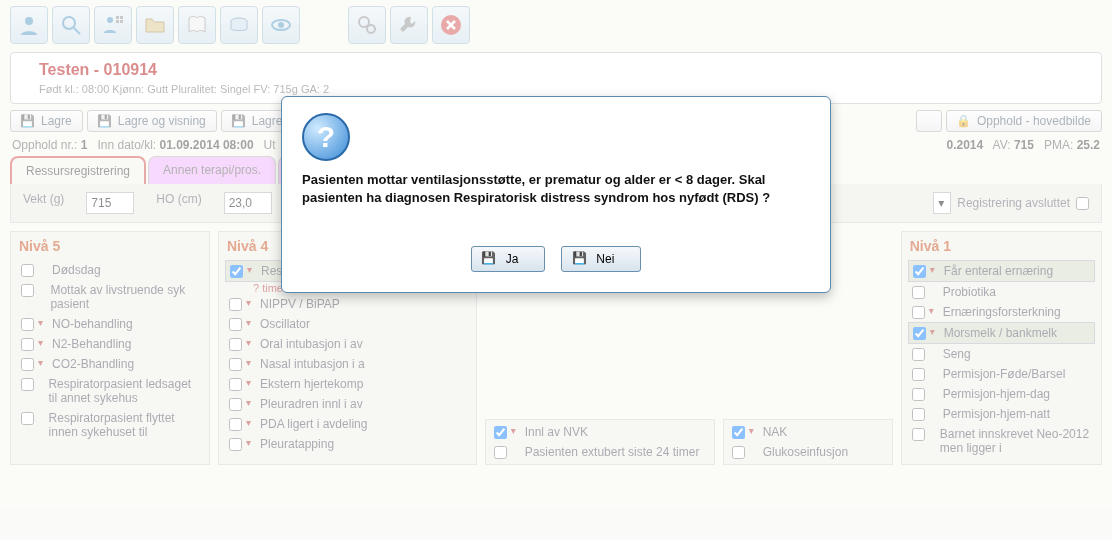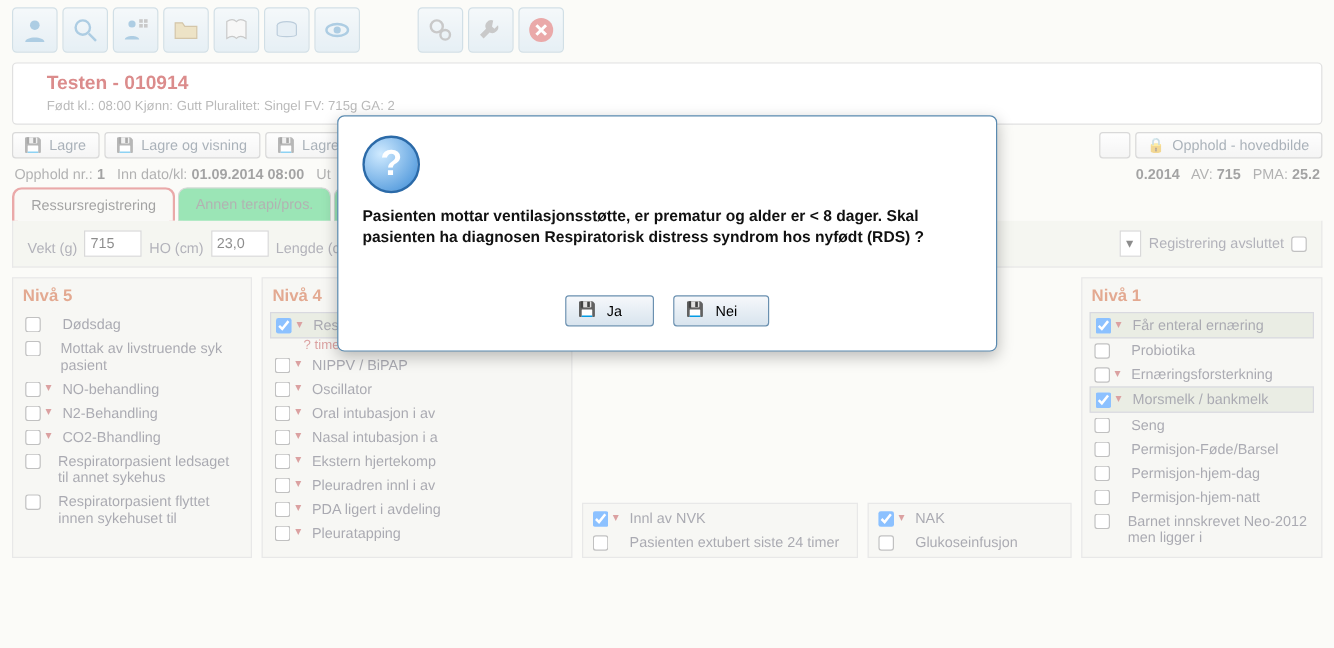--- a/index.html
+++ b/index.html
@@ -44,39 +44,39 @@
   .action-btn .ico { width: 14px; height: 14px; display:inline-flex; align-items:center; justify-content:center; }
   .action-spacer { flex: 1; }
 
   
   .info-line { padding: 2px 12px; color: #555; font-size: 12px; }
   .info-line b { color: #333; }
 
   
   .tabs { display: flex; gap: 2px; padding: 0 10px; margin-top: 2px; }
   .tab {
-    background: #22c55e;
+    background: #f0abfc;
     border: 1px solid #aaa;
     border-bottom: none;
     border-radius: 8px 8px 0 0;
     padding: 6px 14px;
     color: #555;
     cursor: pointer;
     position: relative;
   }
   .tab.active {
     background: #f2f2ec;
     border: 2px solid #d04040;
     border-bottom: none;
     color: #333;
   }
 
   
   .inputs-row {
-    display: flex; gap: 6px; align-items: flex-end;
+    display: flex; gap: 22px; align-items: flex-start;
     background: #e8eae0;
     padding: 8px 12px;
     margin: 0 10px;
     border: 1px solid #ccc;
     border-top: none;
   }
   .inputs-row label { color: #556; }
   .inputs-row input[type="text"] {
     border: 1px solid #aaa; background: #fff; padding: 2px 4px; width: 48px; height: 22px;
   }

